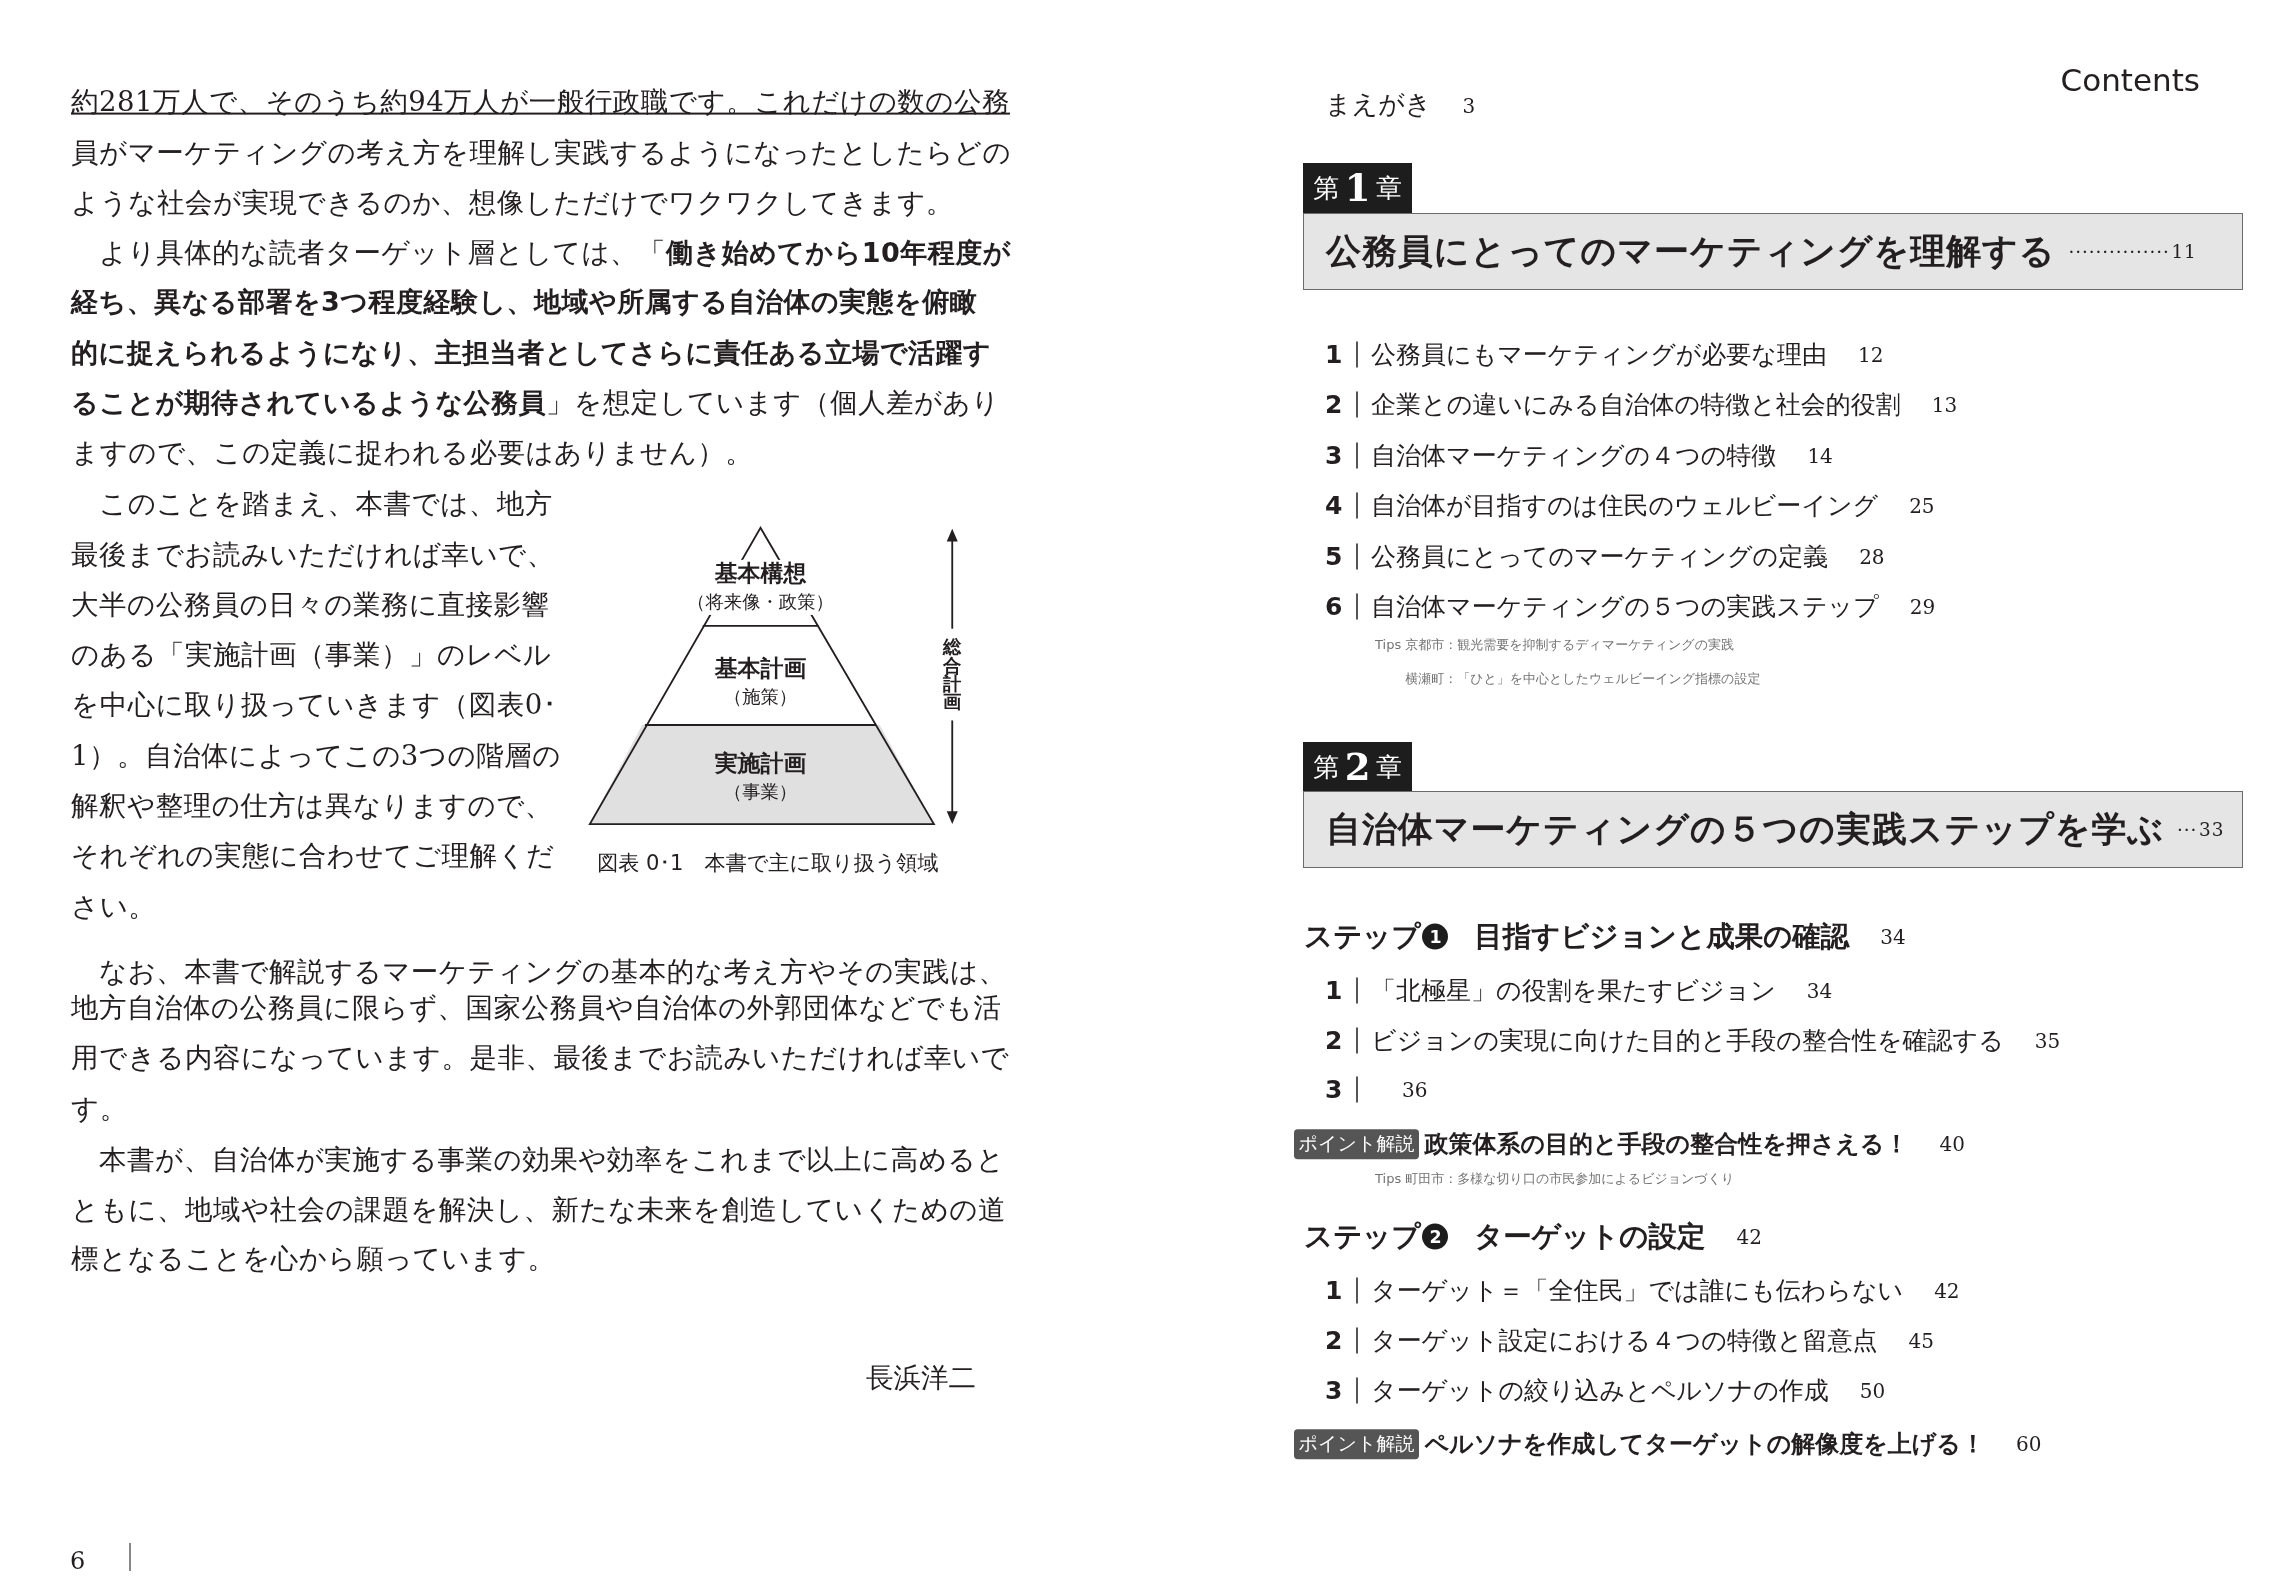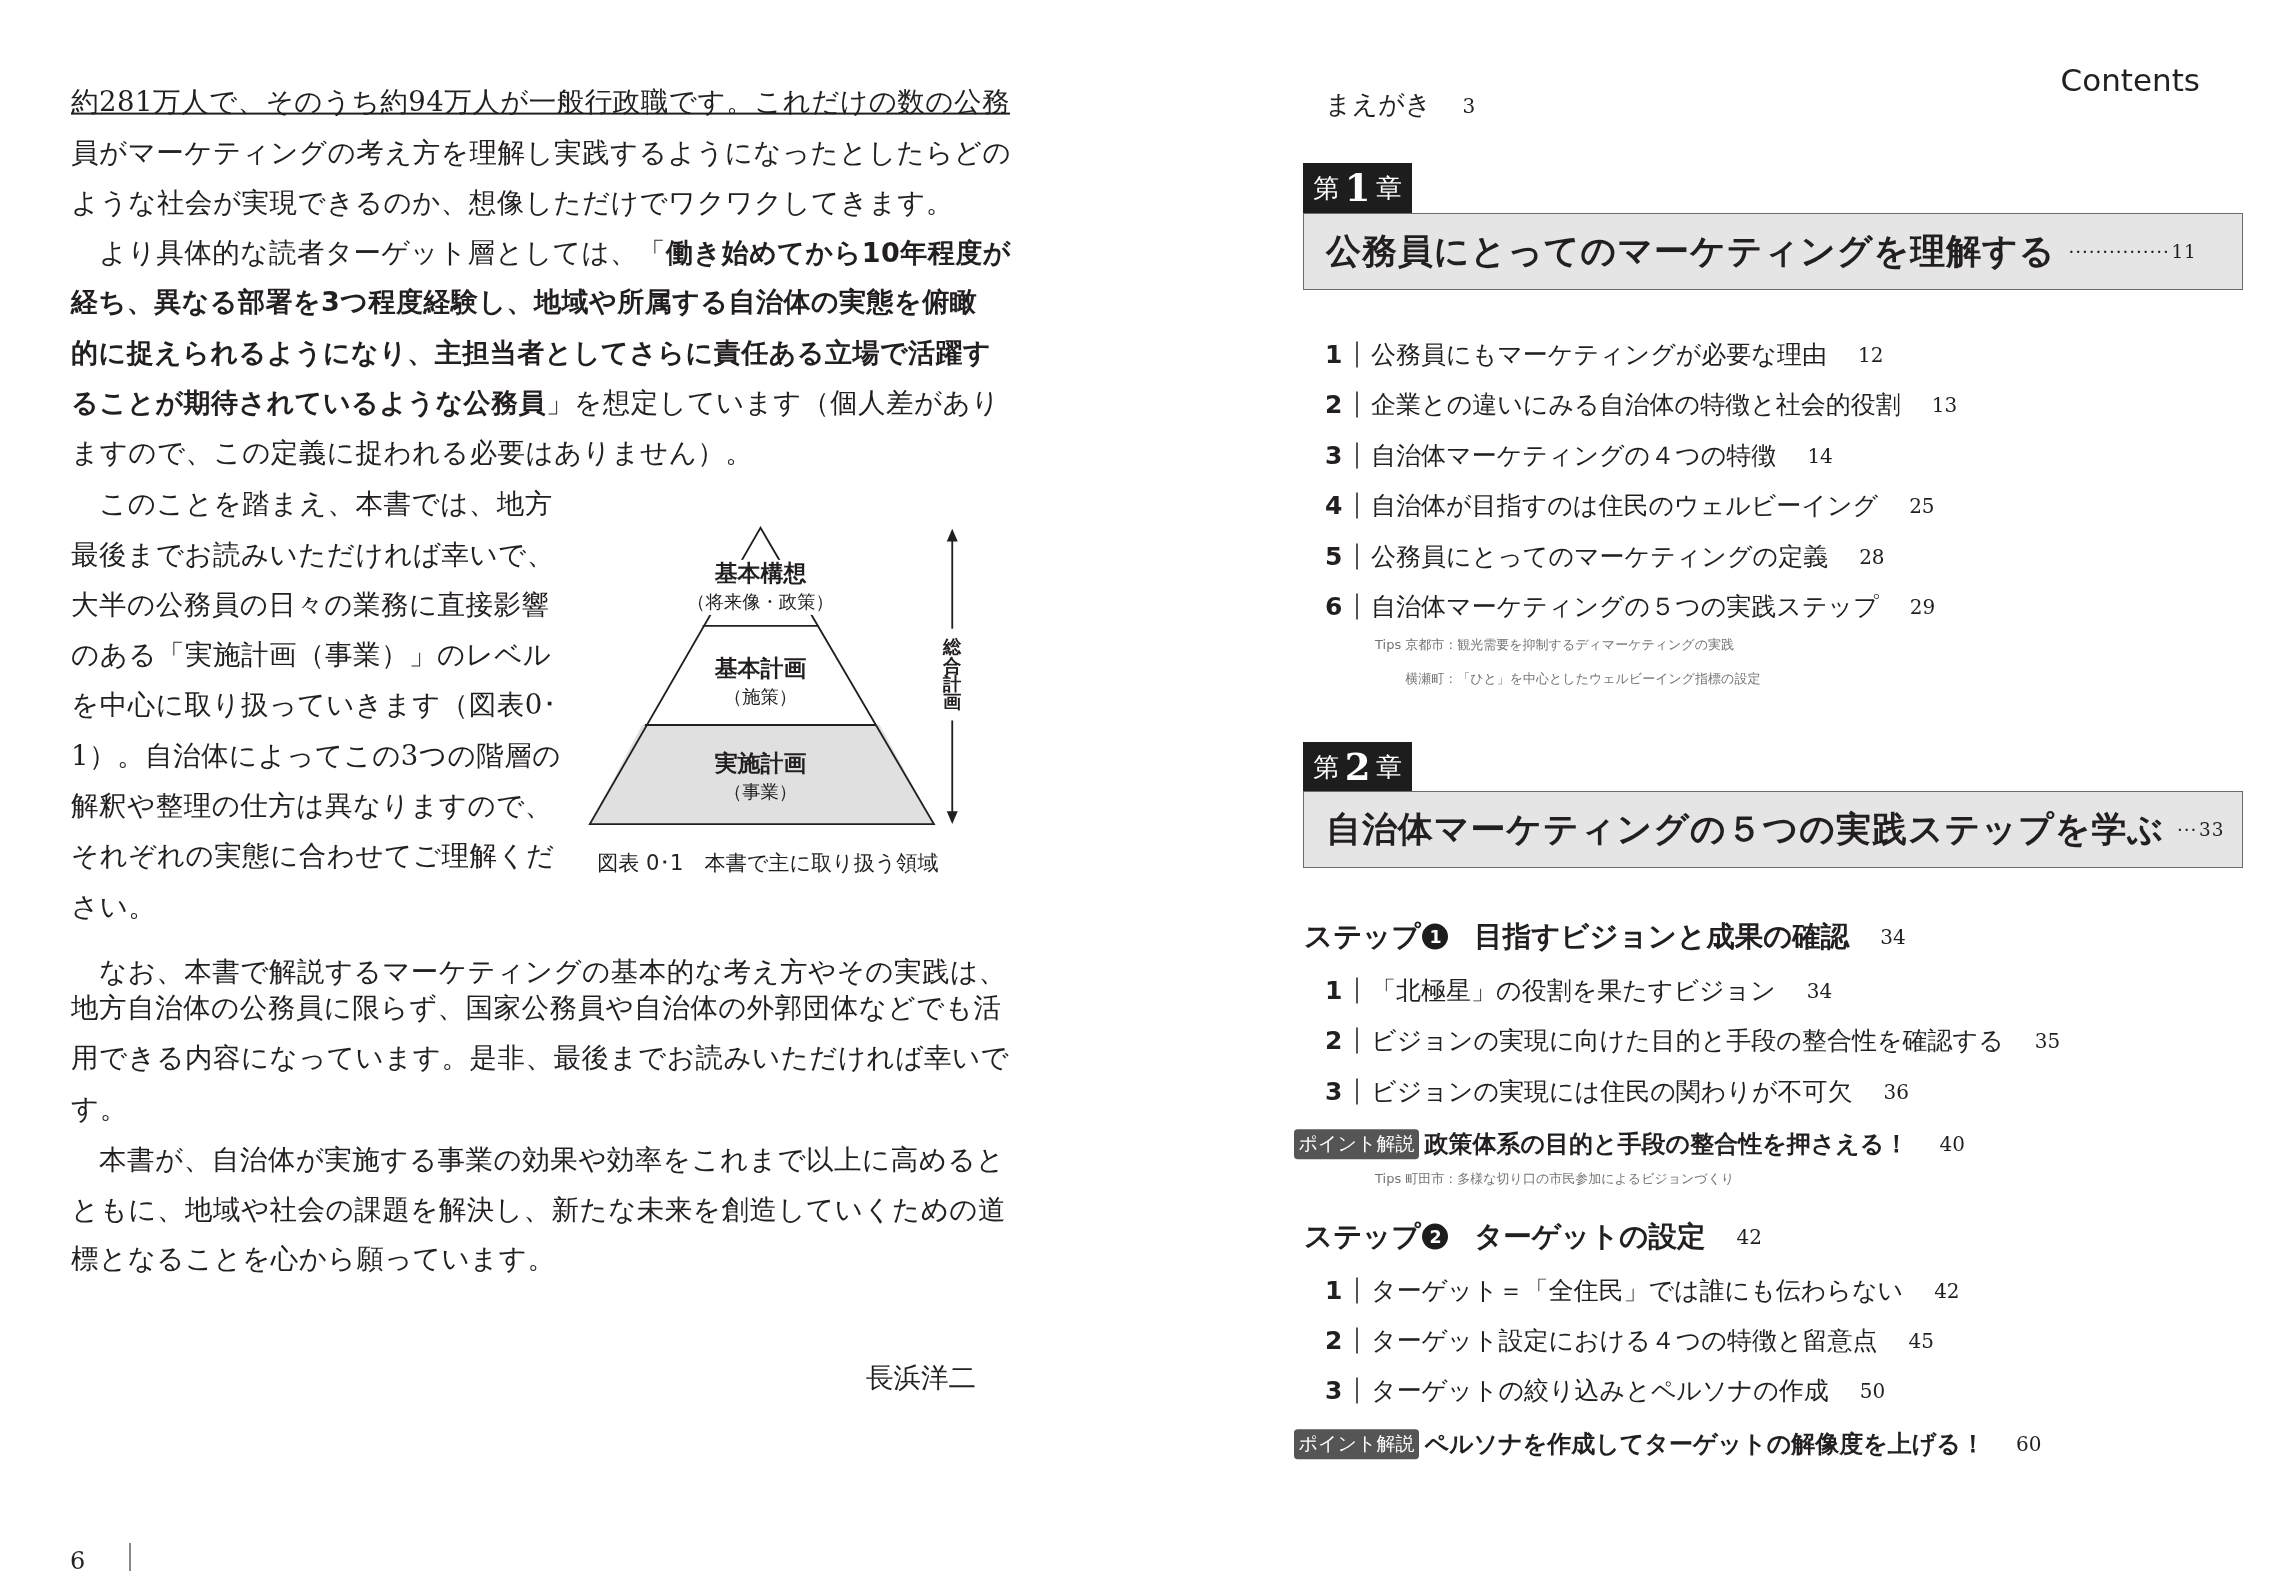--- a/index.html
+++ b/index.html
@@ -176,21 +176,20 @@
     </div>
     <div class="item sans" style="top: 1040px;">
       <span class="num">2</span>
       <span class="bar"></span>
       <span>ビジョンの実現に向けた目的と手段の整合性を確認する</span>
       <span class="pg">35</span>
     </div>
     <div class="item sans" style="top: 1091px;">
       <span class="num">3</span>
       <span class="bar"></span>
-      <span>ビジョンの実現には住民の関わりが不可欠</span>
       <span class="pg">36</span>
     </div>
   </div>
 <div class="point sans" style="top:1143px;">
   <span class="badge">ポイント解説</span>
   <span class="ptxt">政策体系の目的と手段の整合性を押さえる！</span>
   <span class="pg">40</span>
 </div>
 <div class="tips sans" style="top:1183px;">Tips 町田市：多様な切り口の市民参加によるビジョンづくり</div>
 

